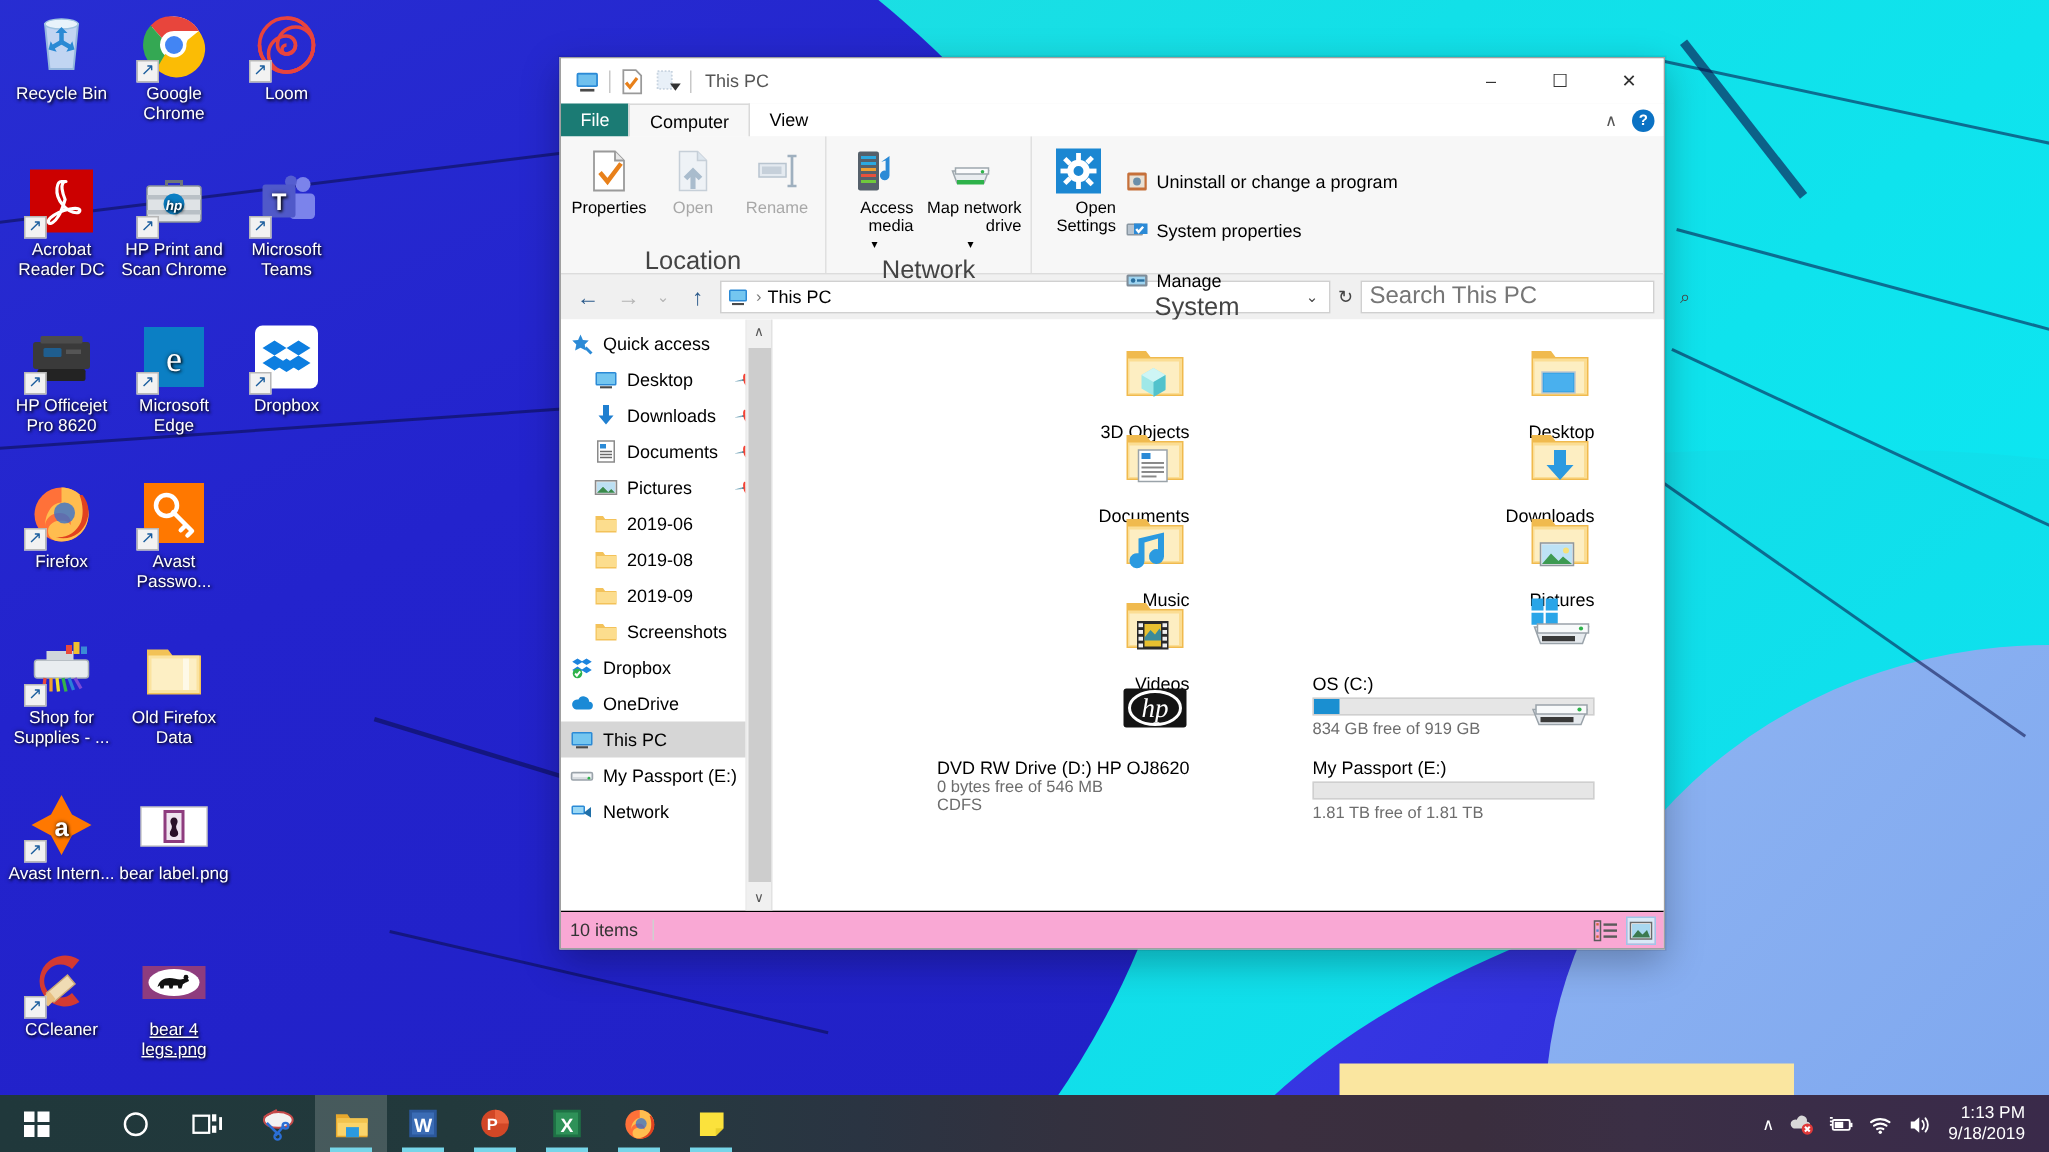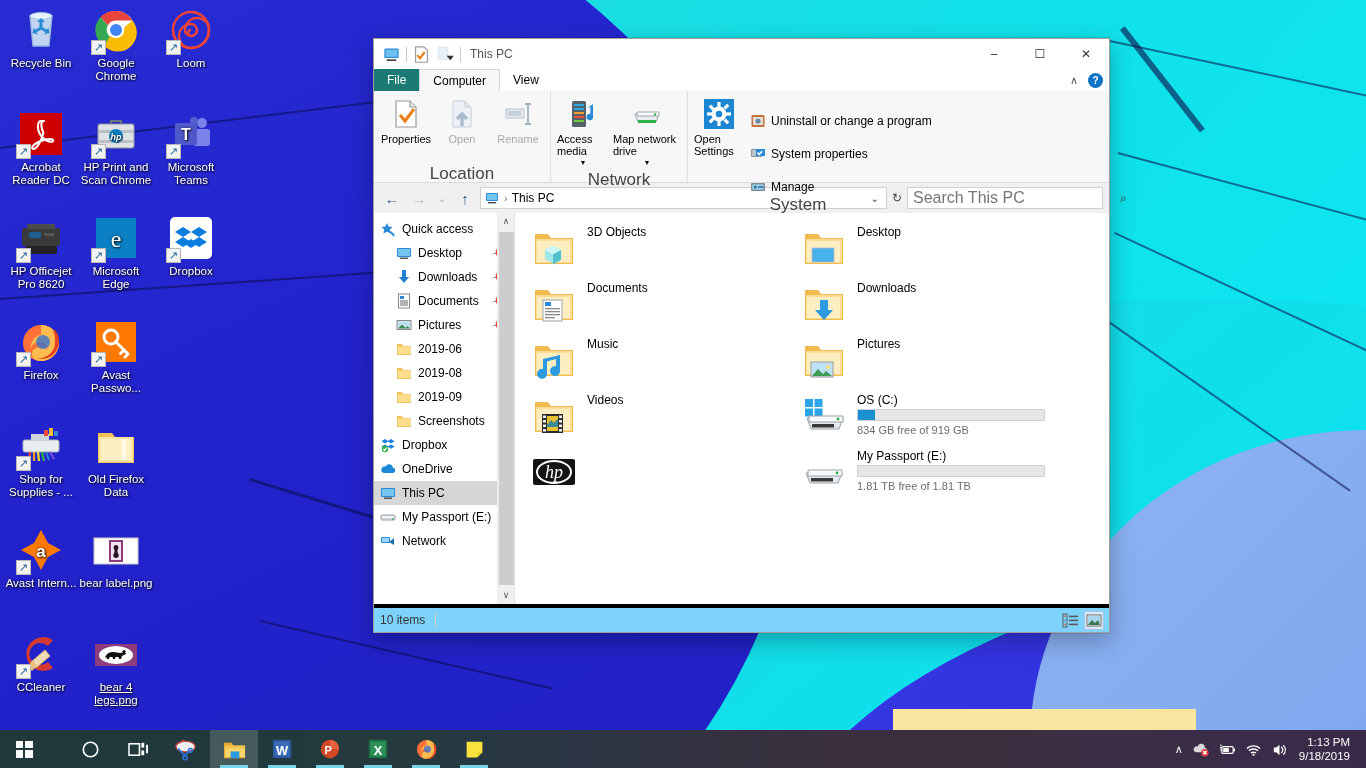--- a/index.html
+++ b/index.html
@@ -148,21 +148,21 @@
     display:flex; flex:none; position:relative;
   }
   .rgroup { display:flex; flex-direction:column; position:relative; }
   .rgroup-items { flex:1; display:flex; align-items:flex-start; padding:4px 4px 0; }
   .rgroup-title {
     text-align:center; font-size:17px; color:#444; height:16px; line-height:16px;
   }
   .rgroup + .rgroup { border-left:1px solid #e0e0e0; }
   .rbtn {
     width:56px; display:flex; flex-direction:column; align-items:center;
-    padding:3px 2px; cursor:pointer; text-align:left;
+    padding:3px 2px; cursor:pointer; text-align:right;
     font-size:11px; line-height:12px; color:#000;
   }
   .rbtn.wide { width:72px; }
   .rbtn.dim { color:#a8a8a8; cursor:default; }
   .rbtn .ico { width:32px; height:32px; margin-bottom:3px; position:relative; }
   .rsmall-col { display:flex; flex-direction:column; padding:4px 2px 0 2px; gap:1px; }
   .rsmall {
     display:flex; align-items:center; gap:5px; padding:2px 6px 2px 2px;
     font-size:12px; cursor:pointer; white-space:nowrap;margin-top:12px;
   }
@@ -231,36 +231,36 @@
 
   .content {
     flex:1; background:#fff; position:relative; overflow:hidden;
     border-left:1px solid #e2e2e2;
   }
   .grid {
     display:flex; flex-wrap:wrap; padding:12px 0 0 12px;
     align-content:flex-start;
   }
   .tile {
-    width:270px; height:56px; display:flex; align-items:flex-start;
-    gap:10px; padding:0 4px; cursor:pointer;
+    width:270px; height:56px; display:flex; align-items:flex-end;
+    gap:10px; padding:0 4px; cursor:pointer;flex-direction:column;
   }
   .tile .t-ico { width:46px; height:46px; position:relative; flex:none; }
   .tile .t-txt { flex:1; min-width:0; }
   .tile .t-name { font-size:12px; color:#000; white-space:nowrap; overflow:hidden; }
   .tile .t-sub { font-size:11px; color:#6d6d6d; white-space:nowrap; }
   .capbar {
     width:188px; height:12px; background:#e6e6e6; border:1px solid #cfcfcf;
     margin:2px 0 3px; position:relative;
   }
   .capbar i { position:absolute; left:0; top:0; bottom:0; background:#1a8fd1; display:block; }
 
   
   .statusbar {
-    height:24px; background:#7dd3fc; border-top:4px solid #000000;
+    height:24px; background:#f9a8d4; border-top:1px solid #000000;
     display:flex; align-items:center; padding:12px 6px; font-size:12px; color:#333;
     flex:none;
   }
   .status-sep { width:1px; height:14px; background:#cfcfcf; margin-left:10px; }
   .viewbtns { margin-left:auto; display:flex; gap:5px; align-items:center; }
   .viewbtn { width:18px; height:17px; cursor:pointer; position:relative; }
   .viewbtn.on { background:#d9e9f7; outline:1px solid #9fc6e8; }
 
   
   #yellow-strip {
@@ -1085,20 +1085,25 @@
         </div>
 
         <div class="tile">
           <span class="t-ico">
             <svg viewBox="0 0 46 46" width="46" height="46">
               <rect x="2" y="10" width="42" height="26" rx="2" fill="#141414"></rect>
               <ellipse cx="23" cy="23" rx="17" ry="11" fill="none" stroke="#fff" stroke-width="2"></ellipse>
               <text x="23" y="29" font-size="18" font-family="Liberation Serif, serif" fill="#fff" text-anchor="middle" font-style="italic">hp</text>
             </svg>
           </span>
+          <div class="t-txt">
+            <div class="t-name">DVD RW Drive (D:) HP OJ8620</div>
+            <div class="t-sub">0 bytes free of 546 MB</div>
+            <div class="t-sub">CDFS</div>
+          </div>
         </div>
 
         <div class="tile">
           <span class="t-ico">
             <svg viewBox="0 0 46 46" width="46" height="46">
               <path d="M5 24h36l-4 10H9z" fill="#e6eaee" stroke="#9aa3aa"></path>
               <path d="M7 21h34v6H7z" fill="#f8fafb" stroke="#9aa3aa"></path>
               <rect x="10" y="29" width="22" height="3.5" fill="#3a3a3a"></rect>
               <circle cx="36" cy="24" r="1.4" fill="#2eb24a"></circle>
             </svg>

